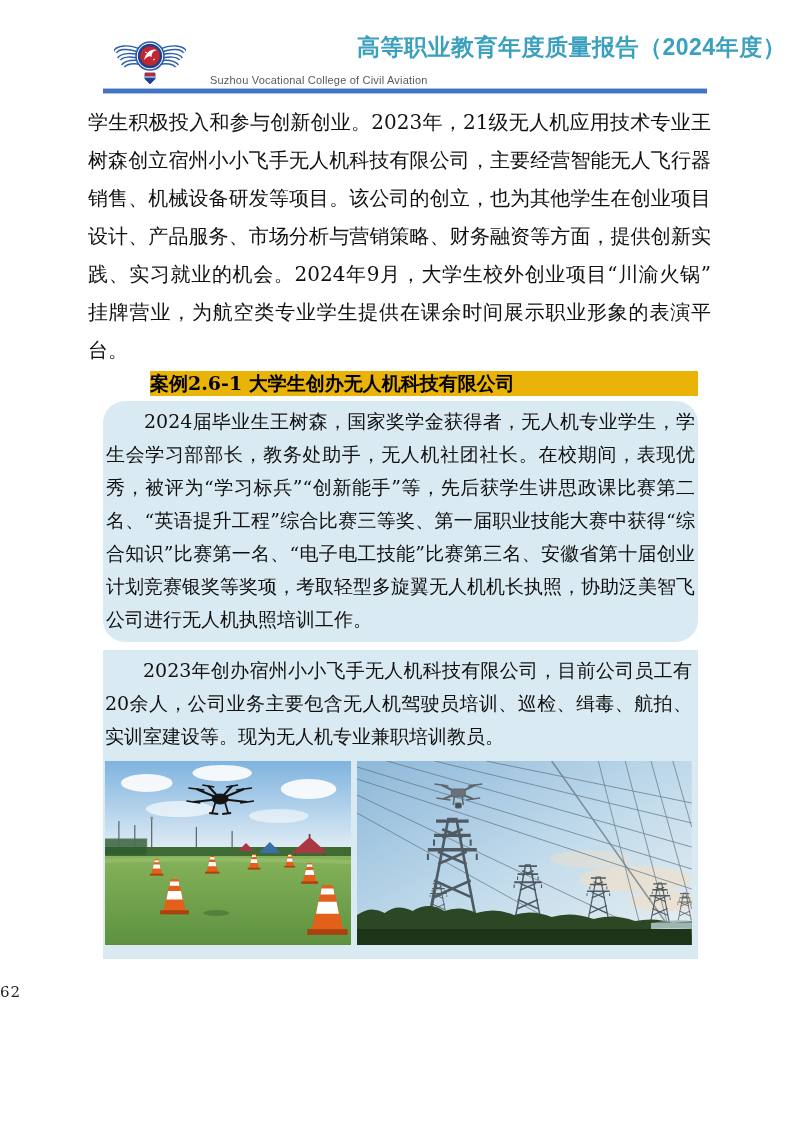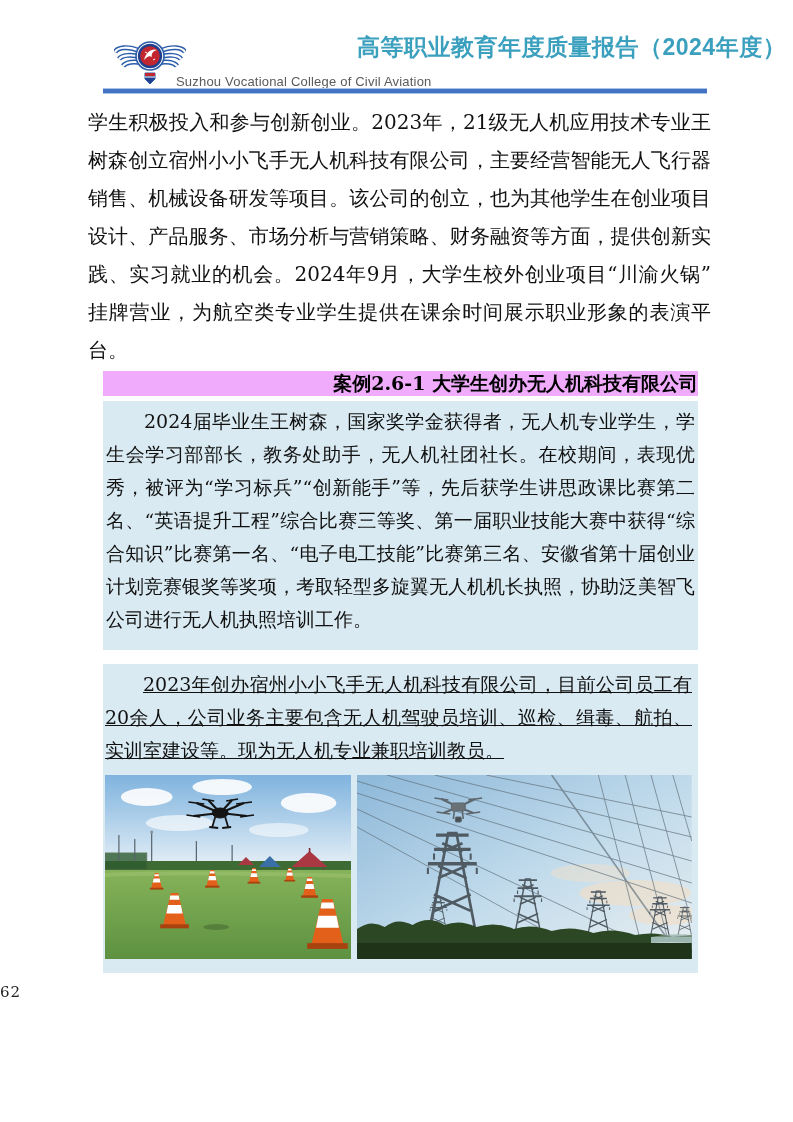--- a/index.html
+++ b/index.html
@@ -9,45 +9,45 @@
     font-family:"DejaVu Serif","Liberation Serif",serif; color:#111; overflow:hidden;
     margin:0 auto;
   }
   
   .logo { position:absolute; left:114px; top:37px; width:72px; height:52px; }
   .school-name {
     position:absolute; left:192px; top:47px; font-family:"Liberation Sans","DejaVu Sans",sans-serif;
     font-weight:bold; font-size:23px; letter-spacing:2px; color:#3a3a3a; white-space:nowrap;
   }
   .school-en {
-    position:absolute; left:176px; top:74px; font-family:"Liberation Sans","DejaVu Sans",sans-serif;
-    font-size:13px; color:#5a5a5a; white-space:nowrap; letter-spacing:.2px;
+    position:absolute; left:210px; top:74px; font-family:"Liberation Sans","DejaVu Sans",sans-serif;
+    font-size:11px; color:#5a5a5a; white-space:nowrap; letter-spacing:.2px;
   }
   .report-title {
     position:absolute; left:357px; top:32px; font-family:"Liberation Sans","DejaVu Sans",sans-serif;
     font-weight:bold; font-size:23px; color:#3ba0be; white-space:nowrap; letter-spacing:.5px;
   }
   .header-rule {
     position:absolute; left:103px; top:88px; width:604px; height:6px;
     background:linear-gradient(to bottom,#a9c4e4 0 1px,#4472c4 1px 5px,#a9c4e4 5px 6px);
   }
   
   .intro {
     position:absolute; left:88px; top:103px; width:623px;
     font-size:20px; line-height:38px; text-align:justify;
   }
   
   .case { position:absolute; left:103px; top:371px; width:595px; }
   .case-title {
-    background:#f0abfc; height:25px; line-height:25px; text-align:right;
-    font-weight:bold; font-size:19px; color:#000;
+    background:#eab308; height:25px; line-height:25px; text-align:left;
+    font-weight:bold; font-size:19px; color:#000;margin-left:47px;
   }
   .case-block { background:#d9eaf2; }
-  .case-block-1 { margin-top:5px; padding:4px 3px 14px 3px; }
-  .case-block-2 { margin-top:14px; padding:4px 6px 14px 2px;text-decoration:underline; }
+  .case-block-1 { margin-top:5px; padding:4px 3px 6px 3px;border-radius:22px; }
+  .case-block-2 { margin-top:8px; padding:4px 6px 14px 2px; }
   .case-par { font-size:19px; line-height:33px; text-align:justify; text-indent:2em; }
   .photos { display:flex; gap:6px; margin-top:8px; }
   .photo { height:184px; display:block; }
   .photo-left { width:248px; }
   .photo-right { width:337px; }
   
   .pageno {
     position:absolute; left:0; right:0; top:983px; text-align:left;
     font-size:15px; color:#222; letter-spacing:1px;
   }

